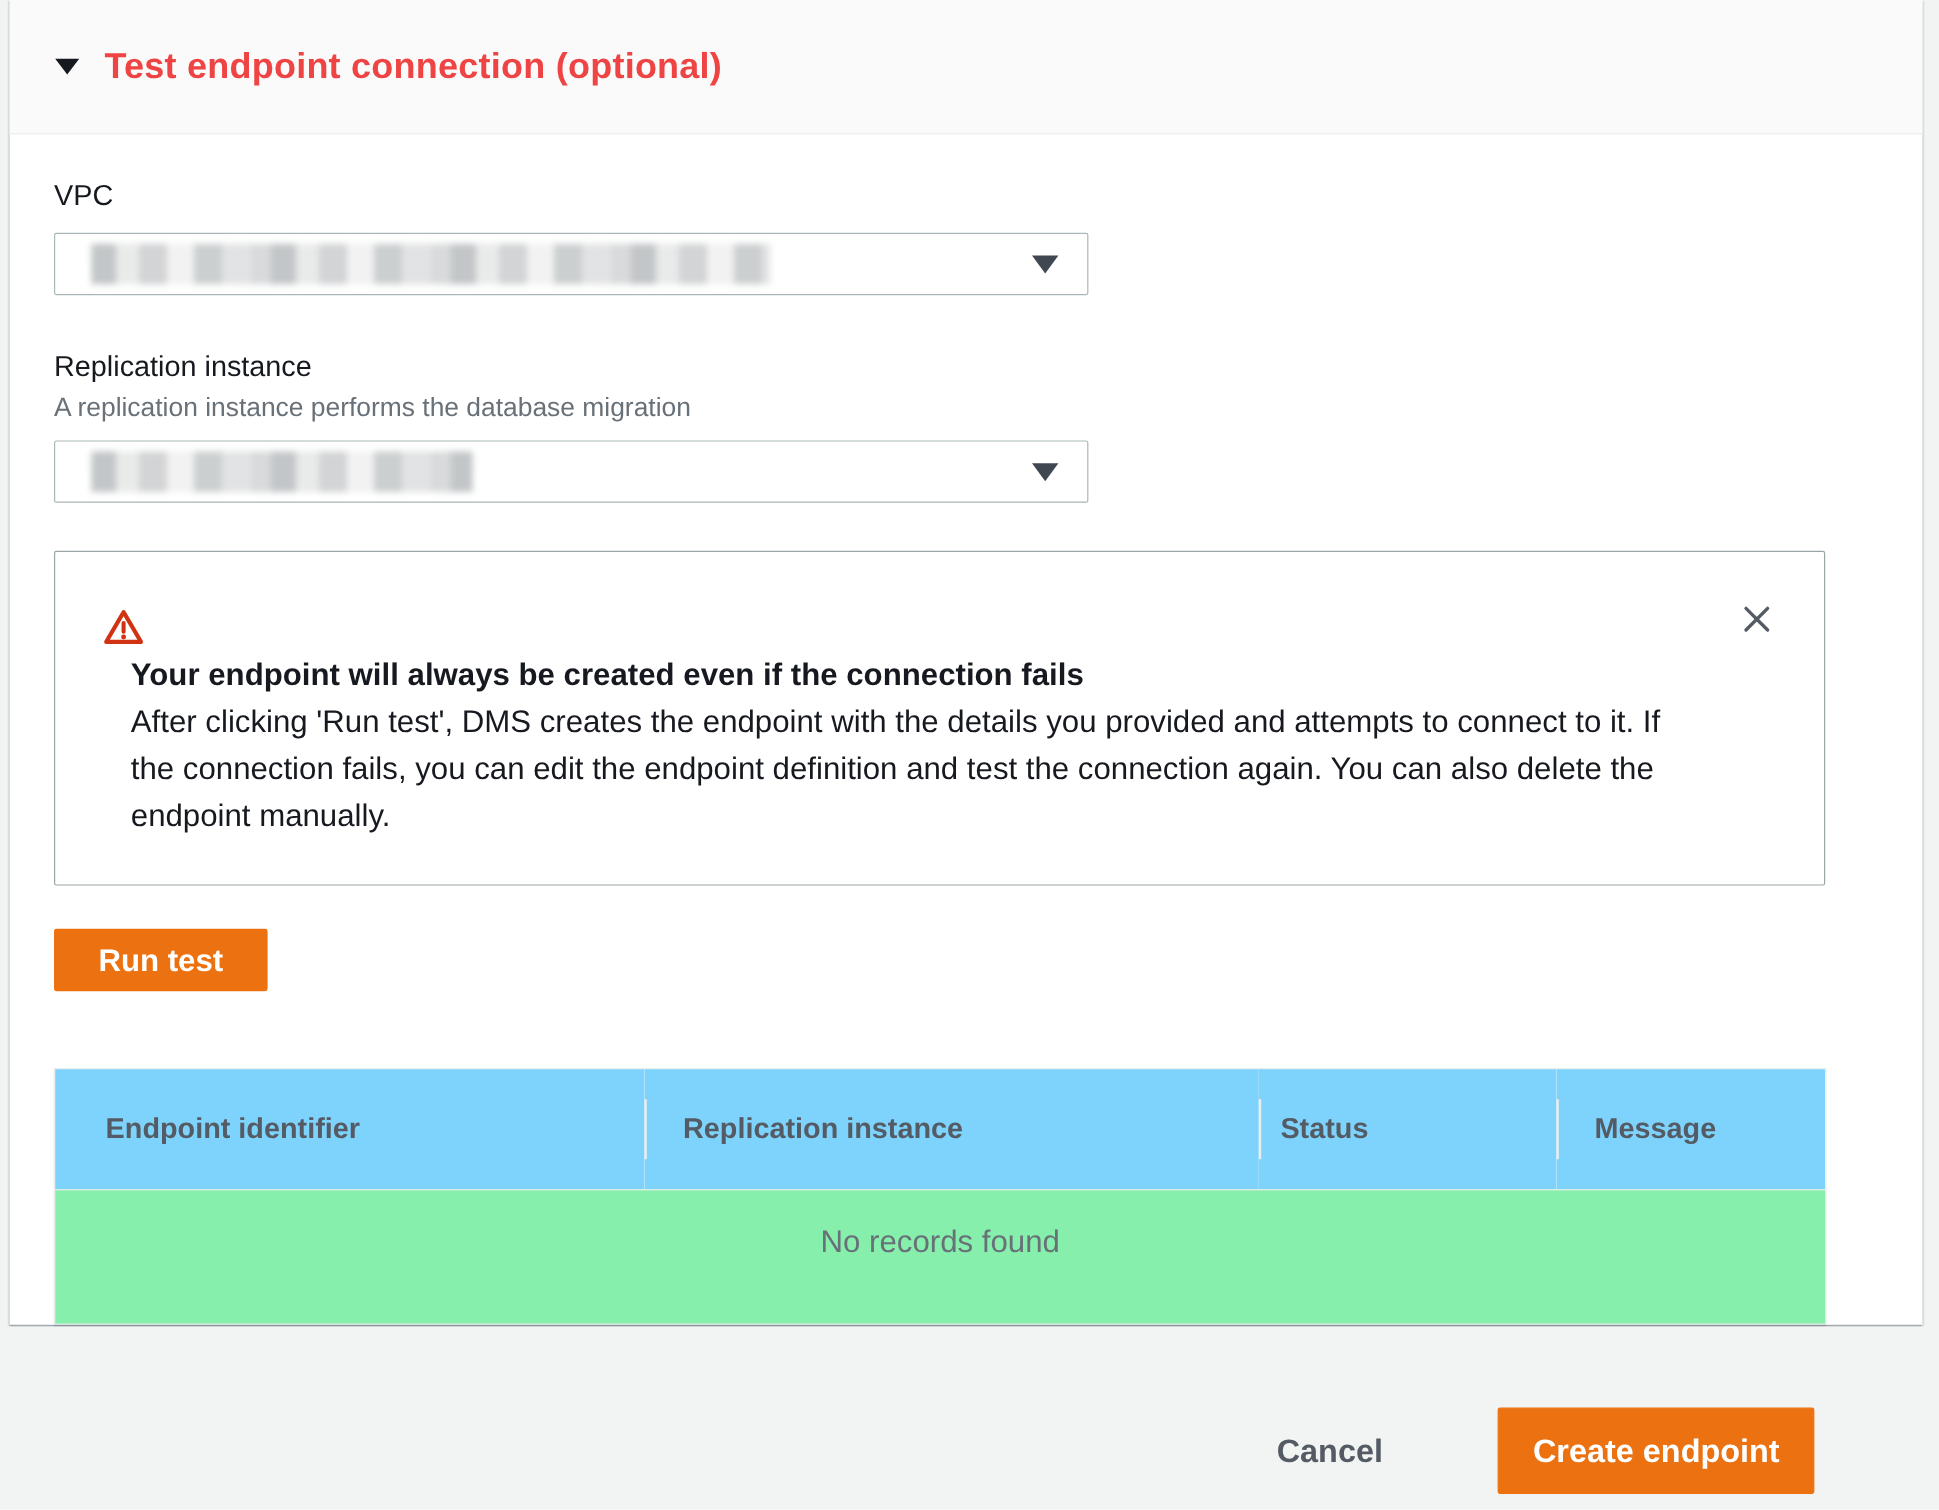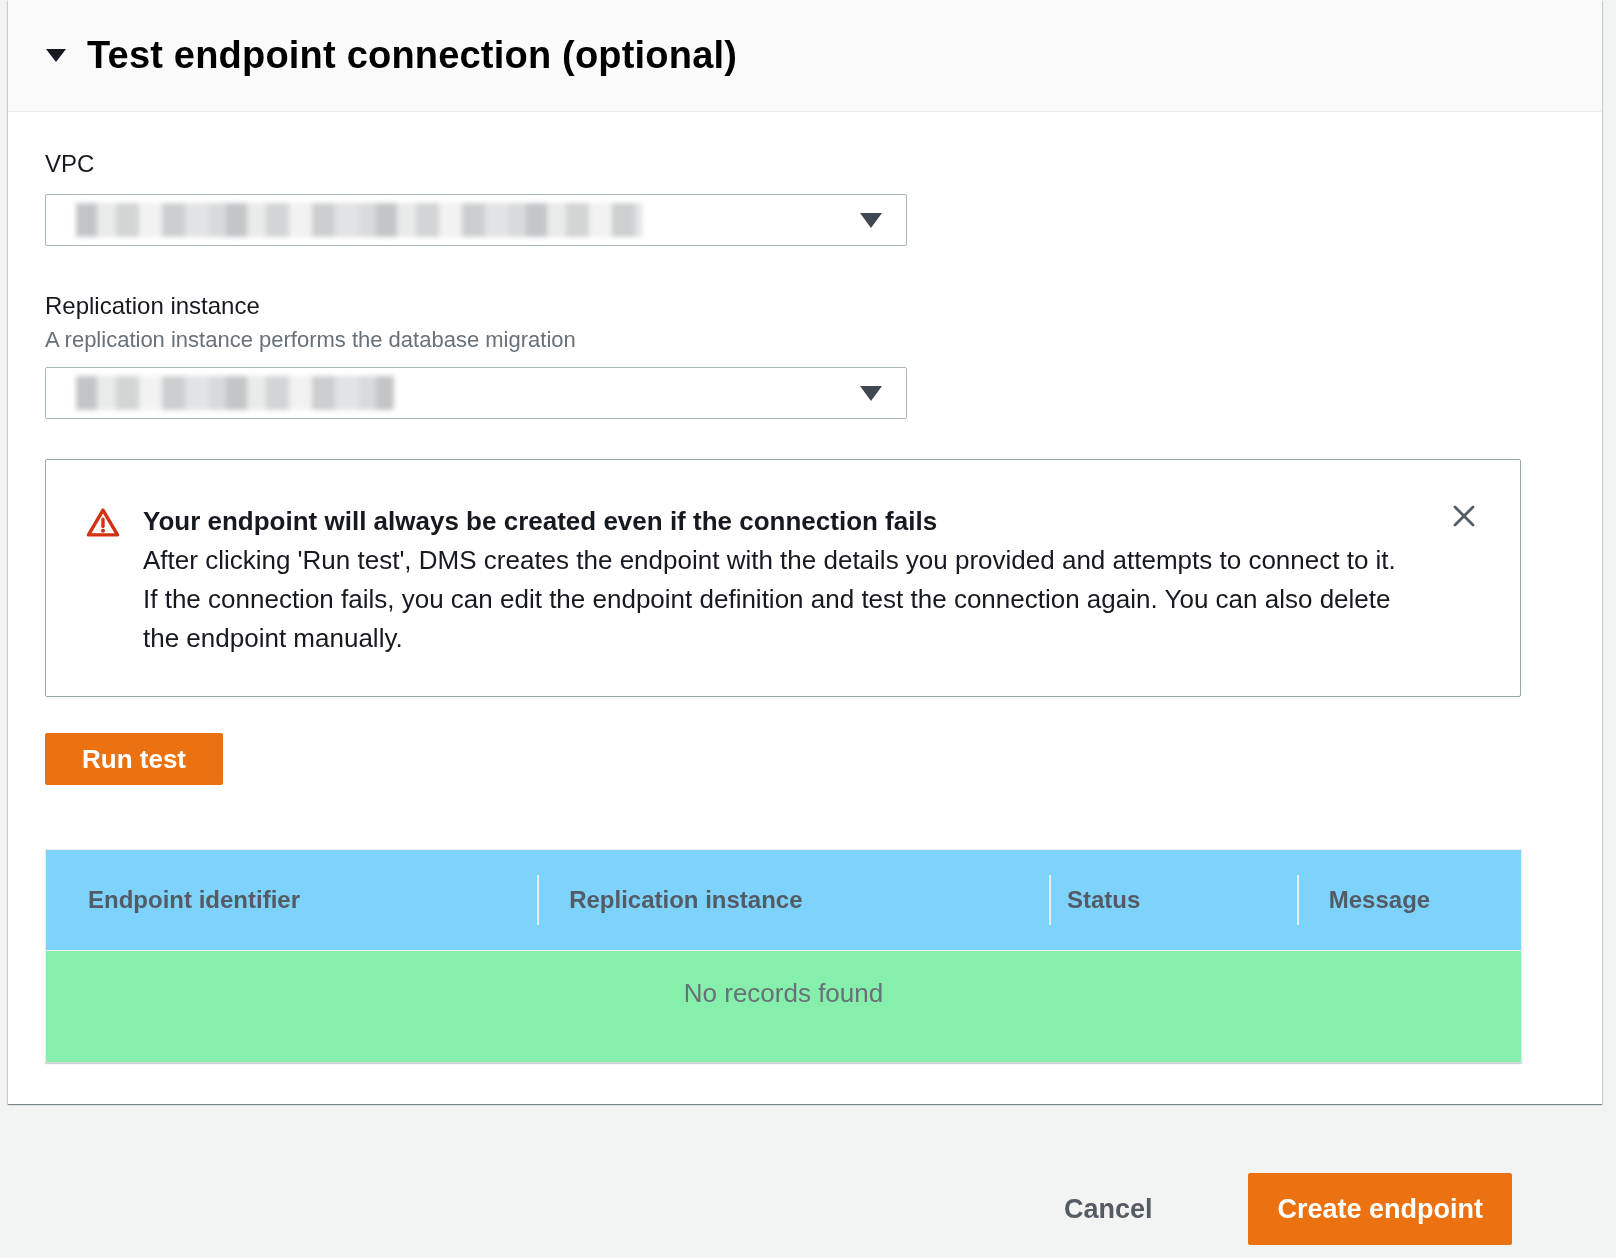--- a/index.html
+++ b/index.html
@@ -20,21 +20,21 @@
   }
   .panel-header {
     height:112px; background:#fafafa; border-bottom:1px solid #eaeded;
     display:flex; align-items:center; padding-left:38px; cursor:pointer;
   }
   .caret-down {
     width:0; height:0;
     border-left:10px solid transparent; border-right:10px solid transparent;
     border-top:13px solid #16191f; margin-right:21px; flex:none;
   }
-  .panel-title { font-size:38px; font-weight:700; color:#000000; letter-spacing:.2px; }
+  .panel-title { font-size:30px; font-weight:700; color:#ef4444; letter-spacing:.2px; }
 
   .content { padding:0 81px 0 37px; }
 
   
   .field-label { font-size:24px; color:#16191f; }
   .label-vpc { margin-top:38px; }
   .label-ri { margin-top:46px; }
   .field-desc { margin-top:7px; font-size:22px; color:#687078; }
 
   .select {
@@ -57,21 +57,21 @@
     width:0; height:0;
     border-left:11px solid transparent; border-right:11px solid transparent;
     border-top:15px solid #3f4750;
   }
 
   
   .alert {
     margin-top:40px; width:1476px; min-height:232px;
     border:1px solid #9aa5a8; border-radius:2px; background:#fff;
     padding:42px 110px 38px 40px; position:relative;
-    display:flex; align-items:flex-start;
+    display:flex; align-items:flex-start;flex-direction:column;
   }
   .alert-icon { flex:none; margin-top:5px; }
   .alert-text { margin-left:23px; }
   .alert-title { font-size:26px; font-weight:700; line-height:39px; color:#16191f; }
   .alert-body  { font-size:26px; line-height:39px; color:#16191f; max-width:1298px; }
   .alert-close {
     position:absolute; top:36px; right:36px; width:40px; height:40px;
     display:flex; align-items:center; justify-content:center;
     background:none; border:none; cursor:pointer;
   }

